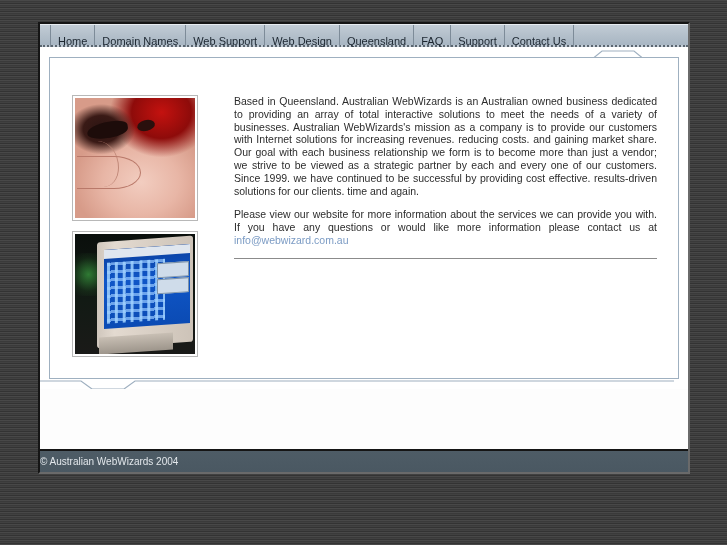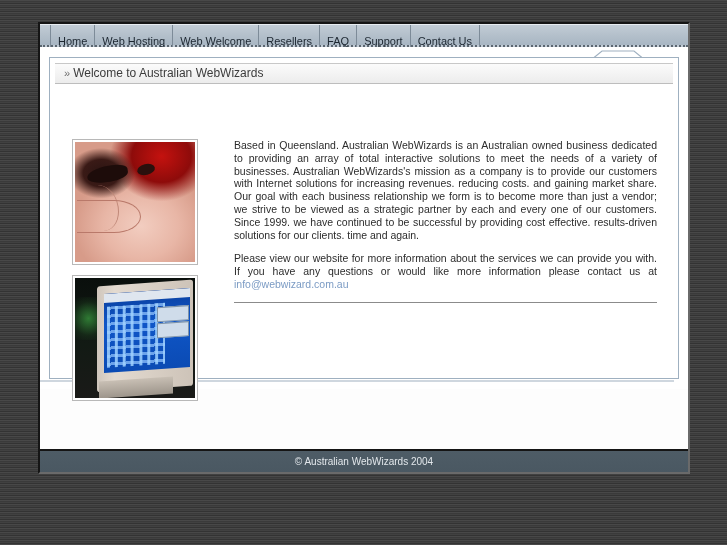--- a/index.html
+++ b/index.html
@@ -158,21 +158,20 @@
     padding-right: 3px;
     font-size: 11px;
   }
 
   #panel-body {
     position: absolute;
     left: 0; right: 0; top: 26px; bottom: 0;
     display: flex;
     padding: 11px 9px 0 22px;
     box-sizing: border-box;
-    margin-top: 44px;
   }
 
   
   #imgcol {
     width: 132px;
     flex: 0 0 132px;
   }
   .thumb {
     width: 126px;
     height: 126px;
@@ -338,39 +337,39 @@
   }
 
   
   #footer {
     position: absolute;
     left: 0;
     right: 0;
     bottom: 0;
     height: 21px;
     line-height: 21px;
-    text-align: center;
     font-size: 10px;
     color: #e2e7eb;
     background: linear-gradient(to bottom, #4e5c66 0%, #4a5862 100%);
     border-top: 2px solid #151515;
   }
 </style>
 </head>
 <body>
 
 <div id="site">
 
 
   <div id="navwrap">
     <div id="nav">
       <div class="navitem">Home</div>
-      <div class="navitem">Web Hosting</div>
-      <div class="navitem">Web Welcome</div>
-      <div class="navitem">Resellers</div>
+      <div class="navitem">Domain Names</div>
+      <div class="navitem">Web Support</div>
+      <div class="navitem">Web Design</div>
+      <div class="navitem">Queensland</div>
       <div class="navitem">FAQ</div>
       <div class="navitem">Support</div>
       <div class="navitem">Contact Us</div>
     </div>
   </div>
 
   <div id="contentframe">
 
     <div id="notch-top">
       <svg width="634" height="12" viewBox="0 0 634 12" preserveAspectRatio="none">
@@ -379,21 +378,20 @@
     </div>
 
     <div id="notch-bottom">
       <svg width="634" height="12" viewBox="0 0 634 12" preserveAspectRatio="none">
         <path d="M634 2 L95 2 L84 10 L52 10 L41 2 L0 2" fill="none" stroke="#9fb0c0" stroke-width="1.2"></path>
       </svg>
     </div>
 
     <div id="panel">
 
-      <div id="panel-title"><span class="chev">»</span><span>Welcome to Australian WebWizards</span></div>
 
       <div id="panel-body">
 
         <div id="imgcol">
           <div class="thumb">
             <div class="inner" id="art-lips">
               <div class="dark1"></div>
               <div class="dark2"></div>
               <div class="curve2"></div>
               <div class="curve1"></div>

